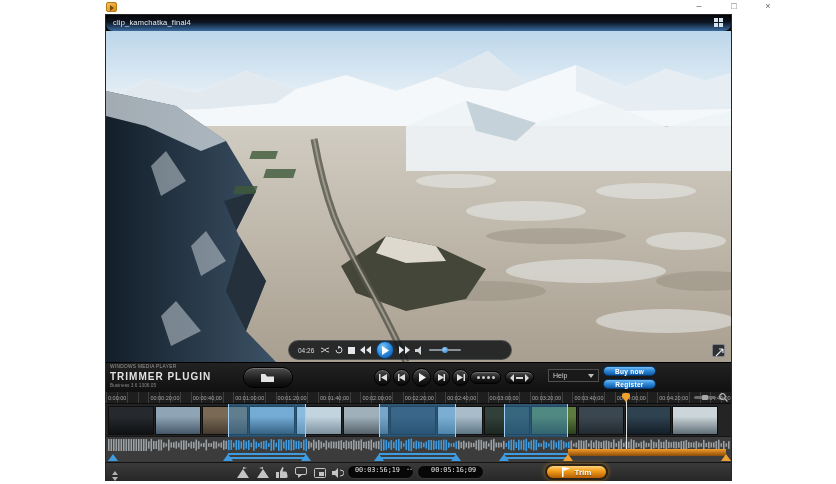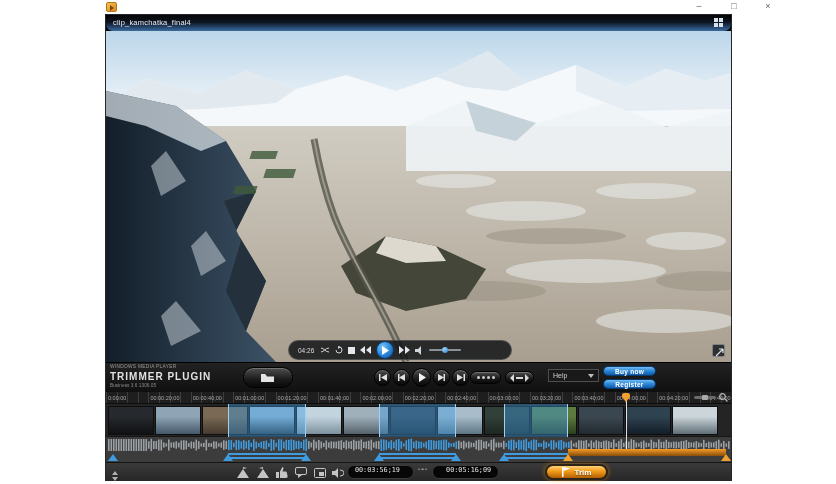--- a/index.html
+++ b/index.html
@@ -690,21 +690,21 @@
     </div>
 
     <div class="mark-pill" style="left:241px;">
       <svg width="9" height="8">
           <polygon points="0,8 4.5,1 9,8" fill="#cfcfcf"></polygon>
           <polygon points="4.5,1 4.5,0 7.5,0.7 4.5,1.4" fill="#cfcfcf"></polygon>
         </svg>
       <span>00:03:56;19</span>
         <em>••</em>
     </div>
-    <div class="mark-pill" style="left:326px;">
+    <div class="mark-pill" style="left:311px;">
       <em>••</em>
         <span>00:05:16;09</span>
       <svg width="9" height="8">
           <polygon points="0,8 4.5,1 9,8" fill="#cfcfcf"></polygon>
           <polygon points="4.5,1 4.5,0 1.5,0.7 4.5,1.4" fill="#cfcfcf"></polygon>
         </svg>
     </div>
 
     <div id="trim-btn">
       <svg width="9" height="10">

